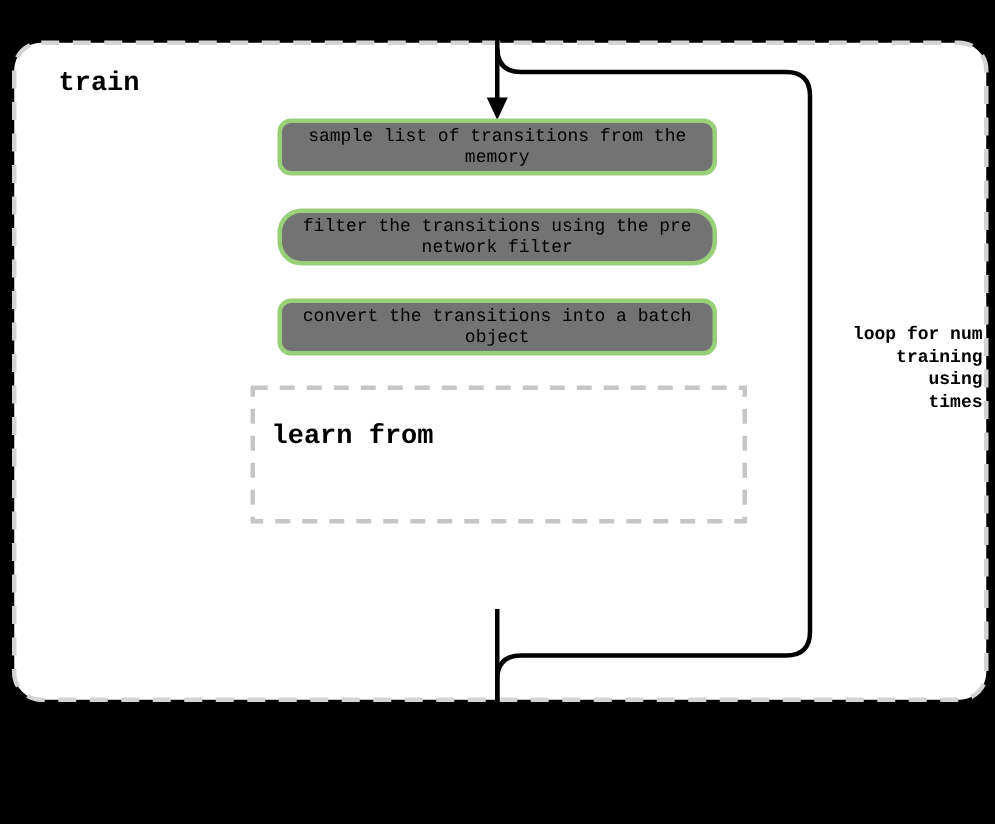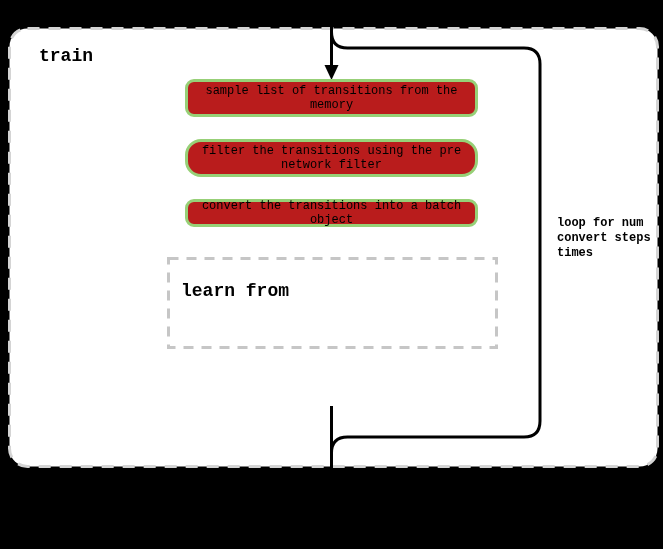--- a/index.html
+++ b/index.html
@@ -31,53 +31,54 @@
     font-size: 18px;
     font-weight: bold;
     line-height: 18px;
     white-space: nowrap;
   }
   .node {
     position: absolute;
     left: 185px;
     width: 293px;
     box-sizing: border-box;
-    background: #b91c1c;
+    background: #737373;
     border: 3px solid #97d077;
     border-radius: 9px;
     display: flex;
     align-items: center;
     justify-content: center;
     text-align: center;
     font-size: 12px;
     line-height: 14px;
   }
   .node-1 { top: 79px;  height: 38px; }
   .node-2 { top: 139px; height: 38px; border-radius: 16px; }
-  .node-3 { top: 199px; height: 28px; }
+  .node-3 { top: 199px; height: 38px; }
   .node-4 { top: 367px; height: 41px; }
   .learn-text {
     position: absolute;
     left: 181px;
     top: 280px;
     width: 150px;
     font-size: 18px;
     font-weight: bold;
     line-height: 23px;
   }
   .learn-text span { display: block; }
   .loop-label {
     position: absolute;
-    left: 557px;
+    left: 541px;
     top: 216px;
     width: 94px;
-    text-align: left;
+    text-align: right;
     font-size: 12px;
     font-weight: bold;
     line-height: 15px;
+    padding-left: 20px;
   }
   .loop-label span { display: block; }
 </style>
 </head>
 <body>
 
 <div class="canvas">
 
   <svg class="overlay" width="663" height="549" viewBox="0 0 663 549" xmlns="http://www.w3.org/2000/svg">
 
@@ -107,17 +108,17 @@
     <span>convert the transitions into a batch object</span>
   </div>
 
   <div class="learn-text">
     <span>learn from</span>
   </div>
 
 
   <div class="loop-label">
     <span>loop for num</span>
-    <span>convert steps</span>
+    <span>training using</span>
     <span>times</span>
   </div>
 
 </div>
 
 </body></html>

